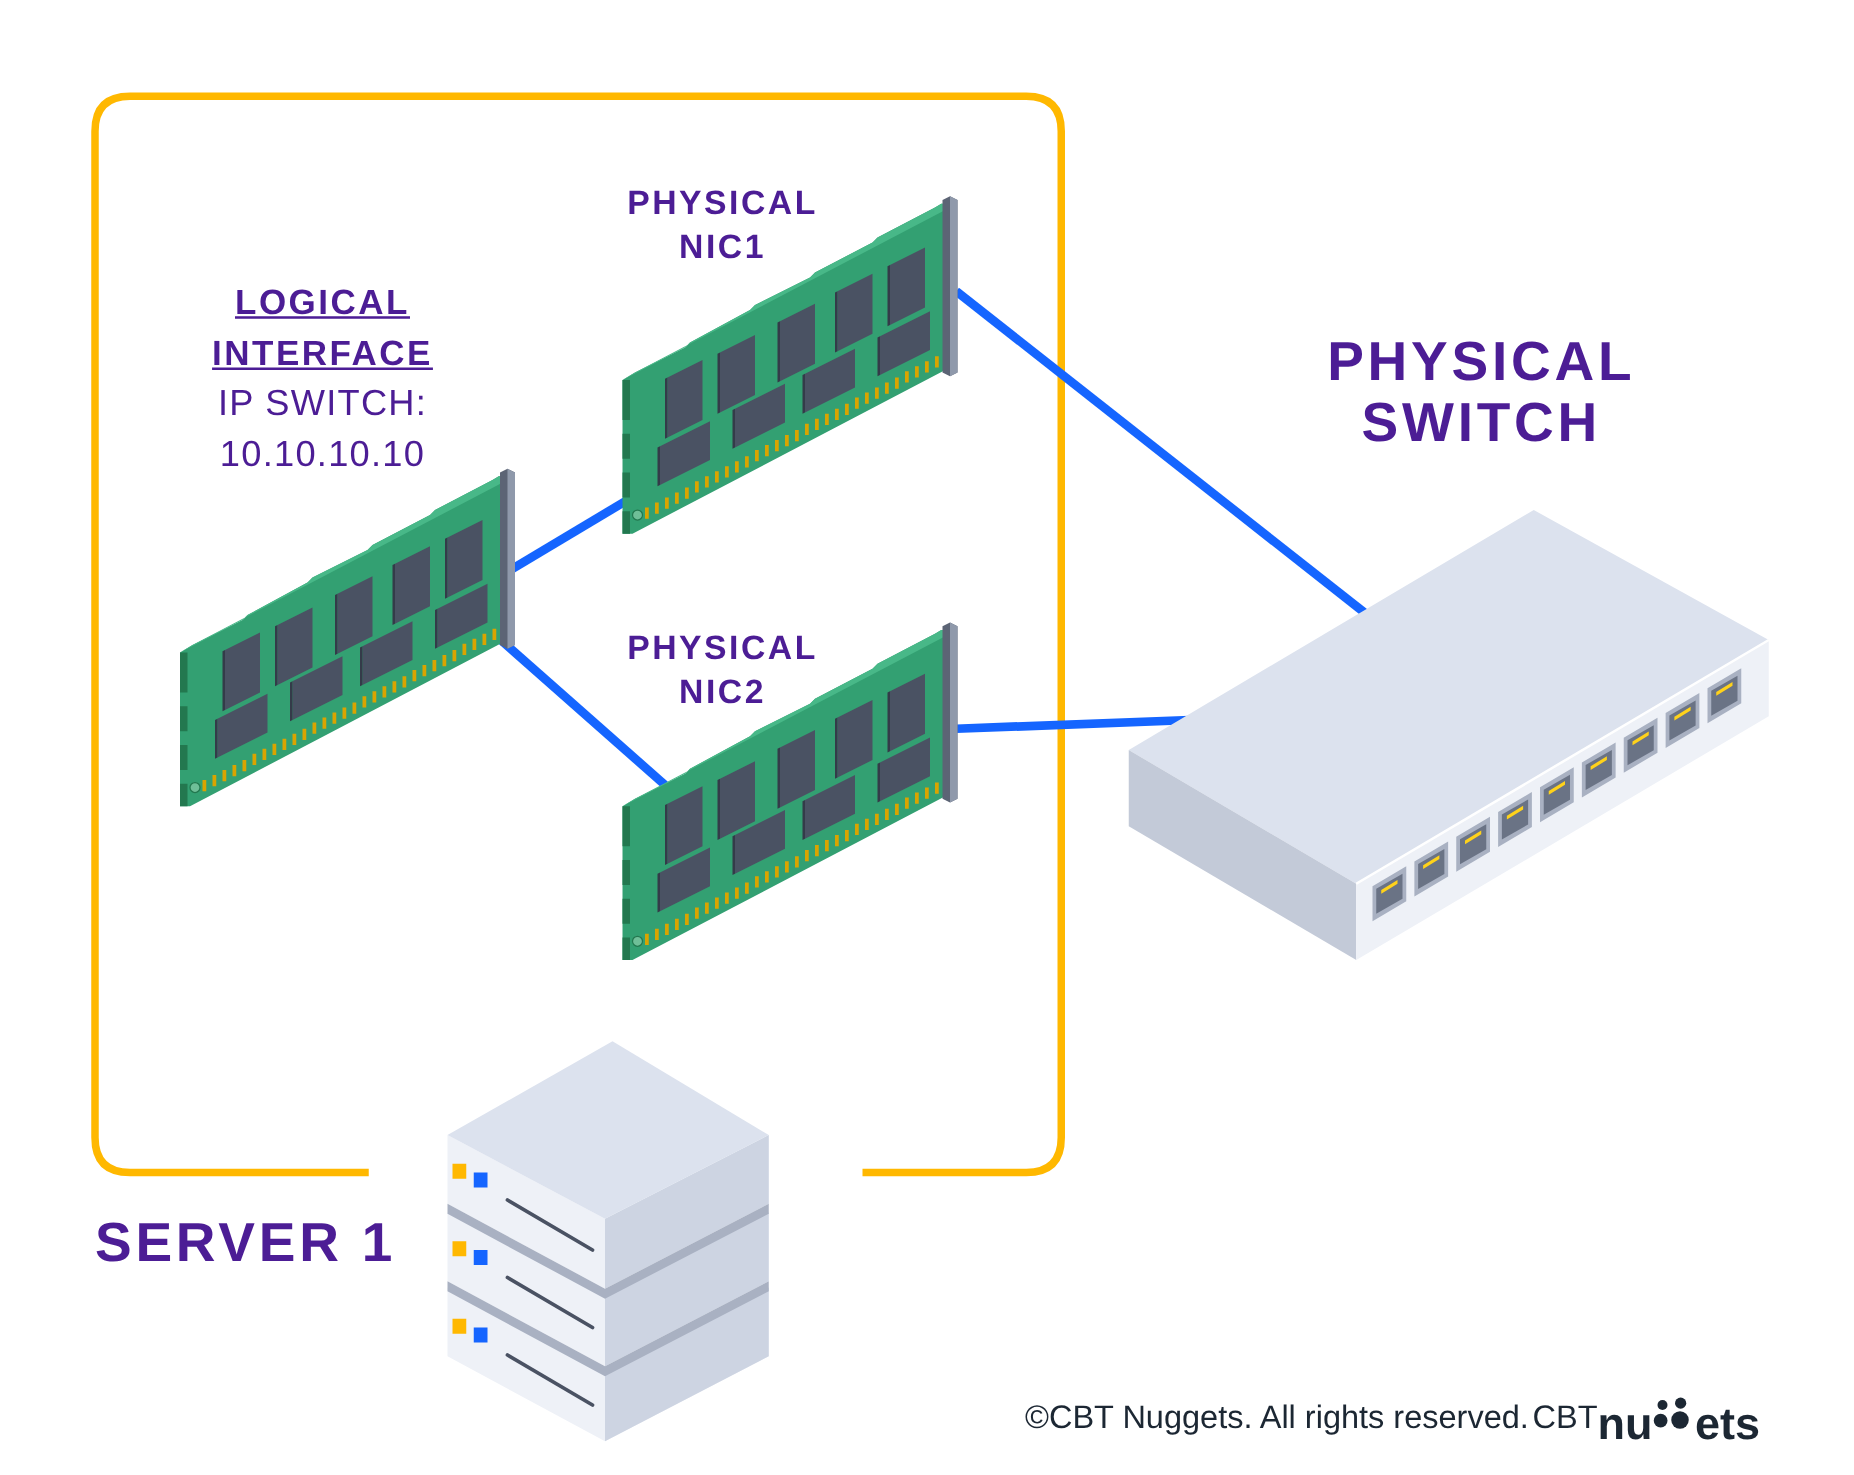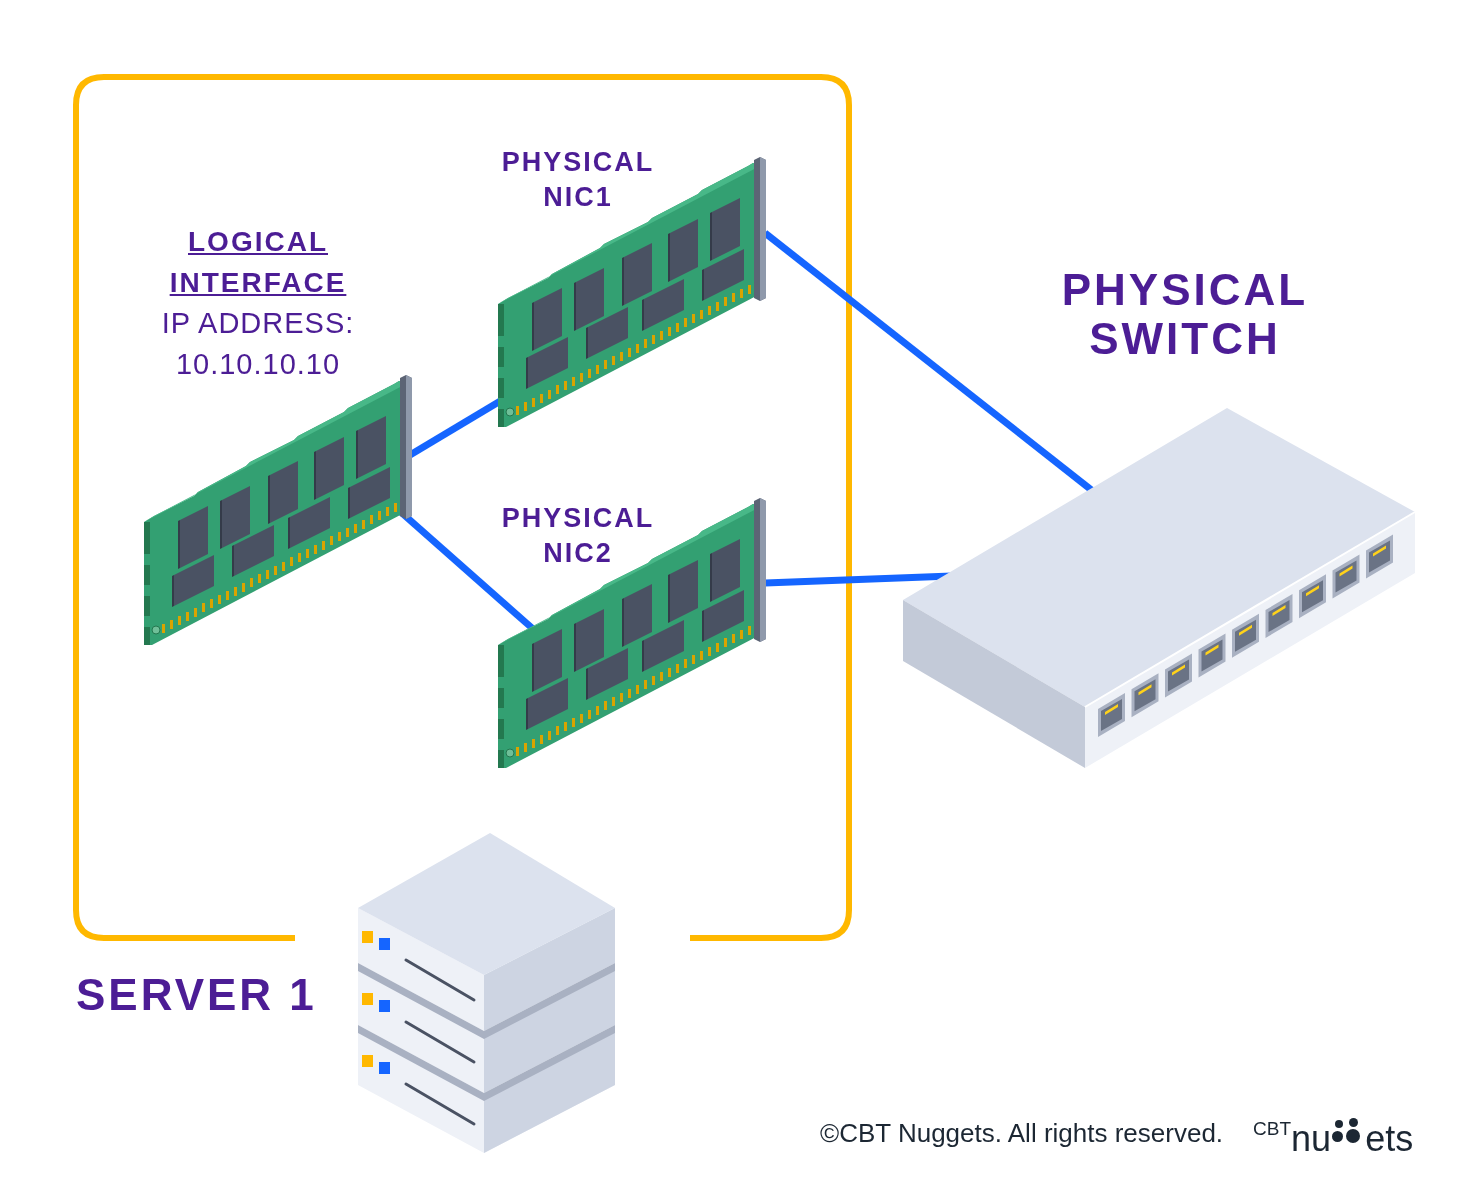--- a/index.html
+++ b/index.html
@@ -8,22 +8,22 @@
   .label { position: absolute; color: #4c1d95; text-align: center; line-height: 1.12; }
   .bold { font-weight: bold; letter-spacing: 2px; }
   .lbl-logical { left: 140px; top: 222px; width: 236px; font-size: 28px; }
   .lbl-logical .reg { font-weight: normal; letter-spacing: 1px; font-size: 29px; line-height: 1.42; }
   .lbl-logical .bold { line-height: 1.45; text-decoration: underline; }
   .lbl-nic1 { left: 488px; top: 145px; width: 180px; font-size: 27px; line-height: 1.3; }
   .lbl-nic2 { left: 488px; top: 501px; width: 180px; font-size: 27px; line-height: 1.3; }
   .lbl-switch { left: 1045px; top: 265px; width: 280px; font-size: 44px; letter-spacing: 3px; line-height: 1.12; }
   .lbl-server { left: 76px; top: 970px; font-size: 44px; letter-spacing: 3px; text-align: right; }
   .footer { position: absolute; left: 820px; top: 1118px; font-size: 26px; color: #1c2733; white-space: nowrap; display: flex; align-items: flex-start; }
-  .footer .brand-cbt { margin-left: 30px; font-size: 19px; }
-  .footer .brand-nug { font-weight: normal; font-size: 36px; letter-spacing: 0px; }
+  .footer .brand-cbt { margin-left: 3px; font-size: 26px; }
+  .footer .brand-nug { font-weight: bold; font-size: 36px; letter-spacing: 0px; }
   .dots { display: inline-block; position: relative; width: 34px; height: 28px; vertical-align: -2px; }
   .dots span { position: absolute; background: #1c2733; border-radius: 50%; }
 </style>
 </head>
 <body>
 
 <svg id="canvas" width="1483" height="1180" viewBox="0 0 1483 1180" xmlns="http://www.w3.org/2000/svg">
   <defs>
     <g id="ramcard">
 
@@ -194,21 +194,21 @@
       <rect x="362" y="1055" width="11" height="12" fill="#FFB800"></rect>
         <rect x="379" y="1062" width="11" height="12" fill="#1565FF"></rect>
       <line x1="406" y1="1084" x2="474" y2="1124" stroke="#4A5263" stroke-width="3" stroke-linecap="round"></line>
     </g>
   </g>
 </svg>
 
 <div class="label lbl-logical">
   <div class="bold">LOGICAL</div>
   <div class="bold">INTERFACE</div>
-  <div class="reg">IP ADDRESS:</div>
+  <div class="reg">IP SWITCH:</div>
   <div class="reg">10.10.10.10</div>
 </div>
 
 <div class="label lbl-nic1 bold">
   <div>PHYSICAL</div>
   <div>NIC1</div>
 </div>
 
 <div class="label lbl-nic2 bold">
   <div>PHYSICAL</div>

